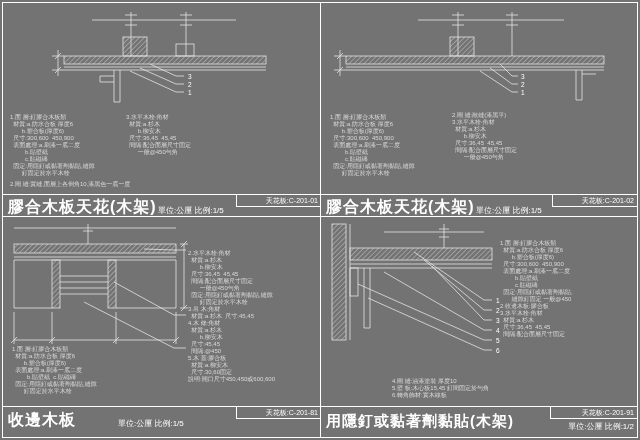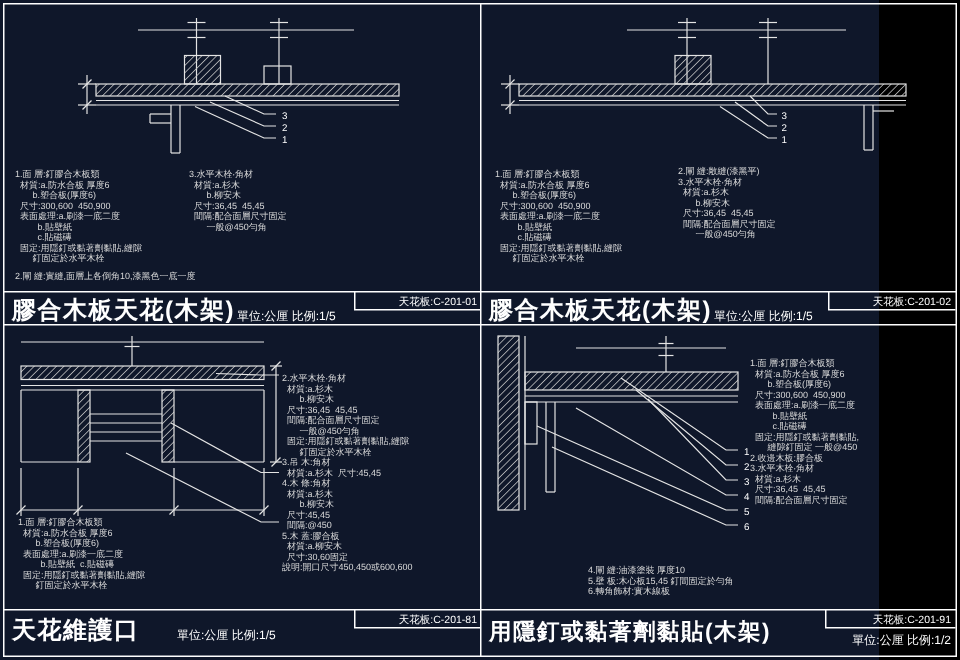--- a/index.html
+++ b/index.html
@@ -1,17 +1,17 @@
 <!DOCTYPE html>
 <html><head>
 <meta charset="utf-8">
 <style>
   *{margin:0;padding:0;box-sizing:border-box}
   html,body{width:640px;height:440px;background:#000;overflow:hidden}
-  .stage{position:absolute;inset:0;width:586px;height:440px;background:#0f172a;
+  .stage{position:absolute;inset:0;width:640px;height:440px;background:#737373;
          font-family:"Liberation Sans",sans-serif;color:#eee}
   .frame{position:absolute;left:2px;top:2px;width:636px;height:436px;border:1px solid #fff}
   .vline{position:absolute;width:1px;background:#fff}
   .hline{position:absolute;height:1px;background:#fff}
   .notes{position:absolute;white-space:pre;font-size:6px;line-height:7px;color:#d9d9d9}
   .note-line{position:absolute;white-space:nowrap;font-size:6px;color:#d9d9d9}
   .title-big{position:absolute;font-size:16px;font-weight:bold;color:#fff;letter-spacing:1px;white-space:nowrap}
   .title-big.small{font-size:15px}
   .scale-txt{position:absolute;font-size:8px;color:#fff;white-space:nowrap}
   .ref-txt{position:absolute;font-size:7px;color:#fff;white-space:nowrap;text-align:right}
@@ -218,21 +218,21 @@
   尺寸:45,45
   間隔:@450
 5.木 蓋:膠合板
   材質:a.柳安木
   尺寸:30,60固定
 說明:開口尺寸450,450或600,600</div>
 
     <div class="vline" style="left:236px;top:406px;height:12px"></div>
     <div class="hline" style="left:236px;top:418px;width:84px"></div>
     <div class="ref-txt" style="left:238px;top:408px;width:80px">天花板:C-201-81</div>
-    <div class="title-big" style="left:8px;top:410px">天花維護口</div>
+    <div class="title-big" style="left:8px;top:410px">收邊木板</div>
     <div class="scale-txt" style="left:118px;top:418px">單位:公厘 比例:1/5</div>
   </div>
 
   <div>
     <svg class="drawing" style="left:324px;top:218px" width="312" height="186" viewBox="0 0 312 186">
       <defs>
         <pattern id="hD" width="3.5" height="3.5" patternUnits="userSpaceOnUse" patternTransform="rotate(45)">
           <line x1="0" y1="0" x2="0" y2="3.5" stroke="#c8c8c8" stroke-width="1"></line>
         </pattern>
       </defs>

